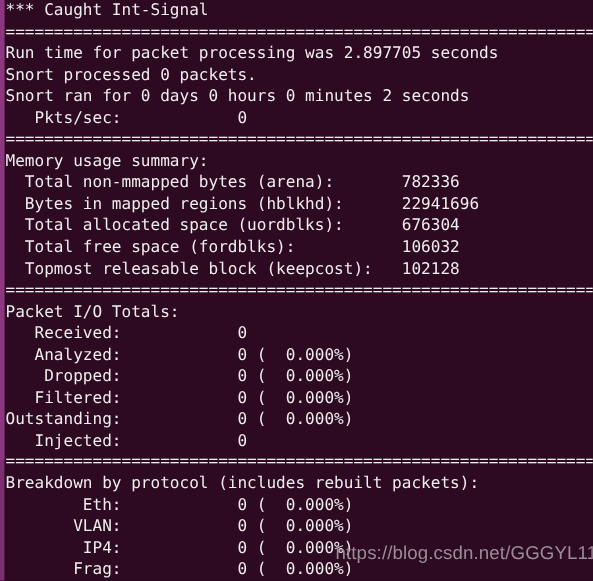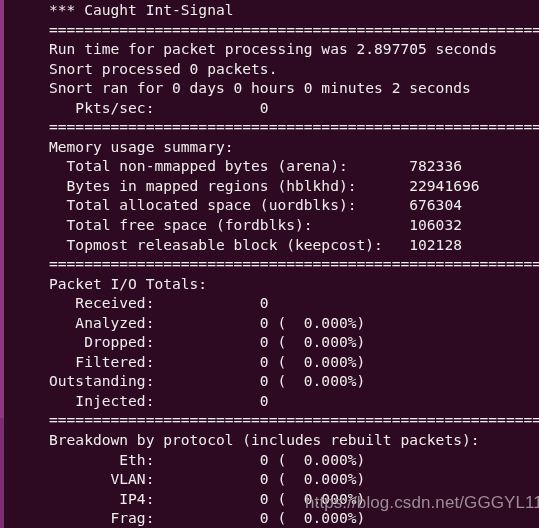--- a/index.html
+++ b/index.html
@@ -41,21 +41,20 @@
     font-size: 14.6px;
     line-height: 19.55px;
     color: #eeeeec;
     white-space: pre;
     letter-spacing: 0px;
   }
   .row {
     height: 19.55px;
     white-space: pre;
     overflow: hidden;
-    padding-left: 44px;
   }
   .rule {
     color: #eeeeec;
   }
   #watermark {
     position: absolute;
     left: 305px;
     top: 493px;
     font-family: "Liberation Sans", "DejaVu Sans", sans-serif;
     font-size: 17px;

